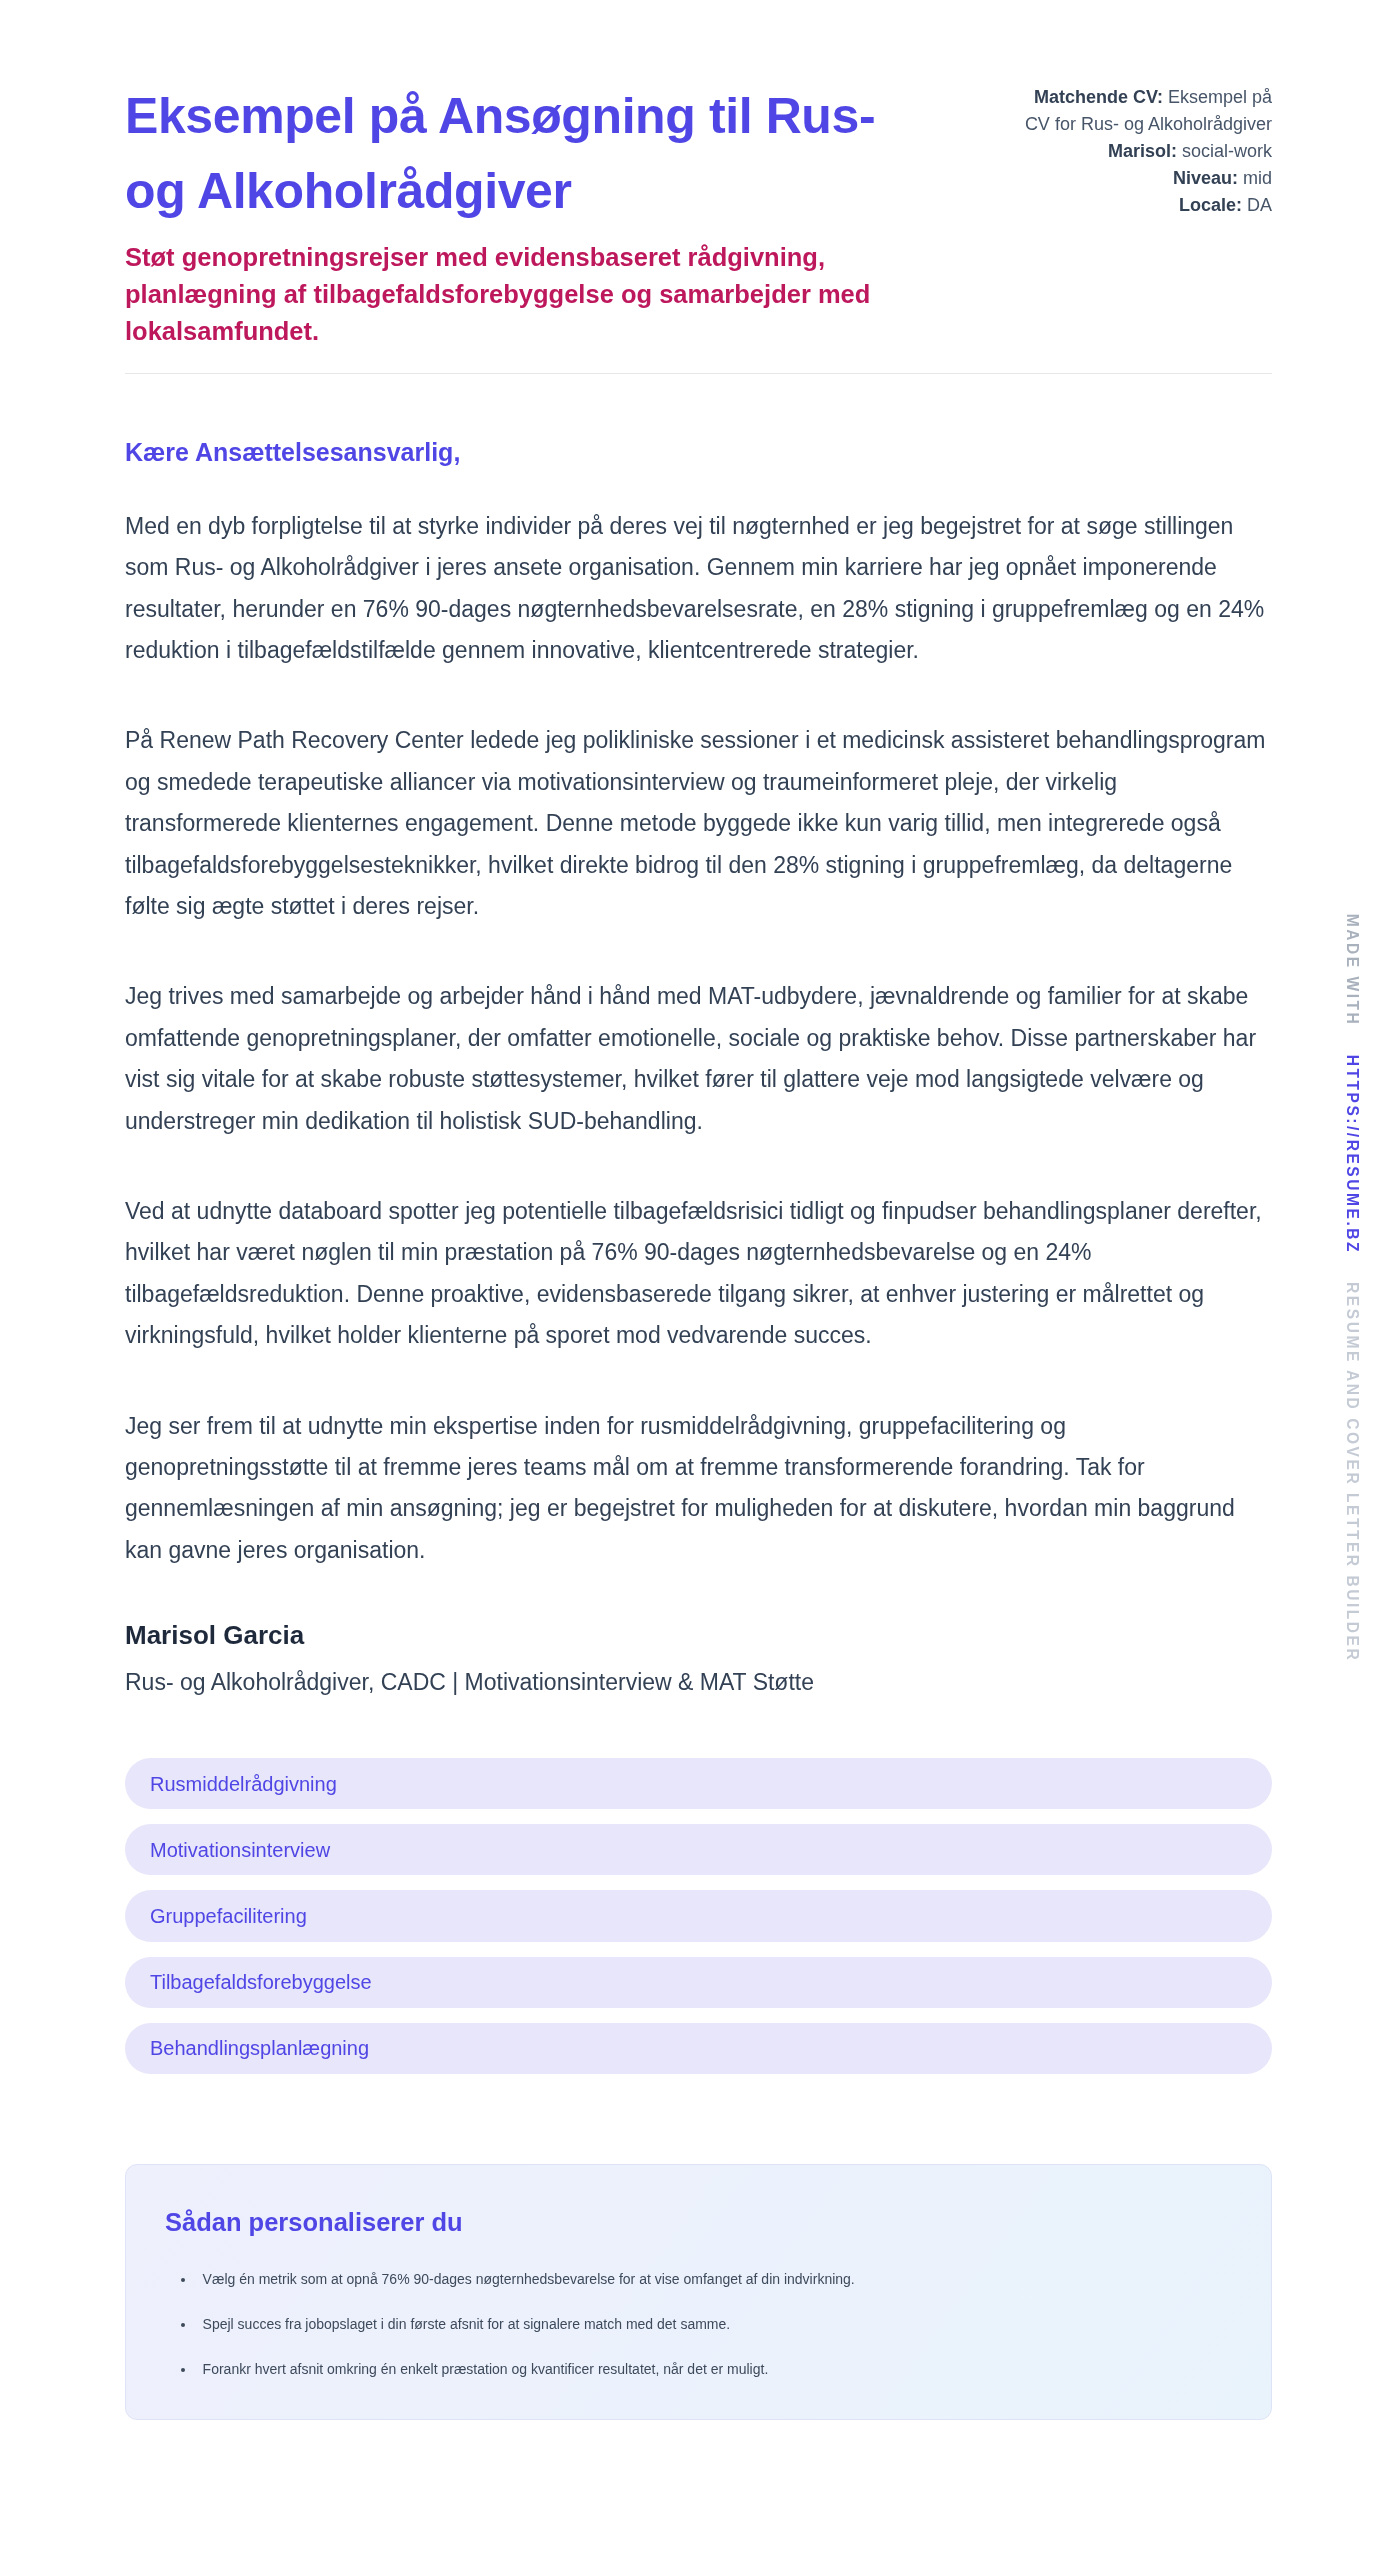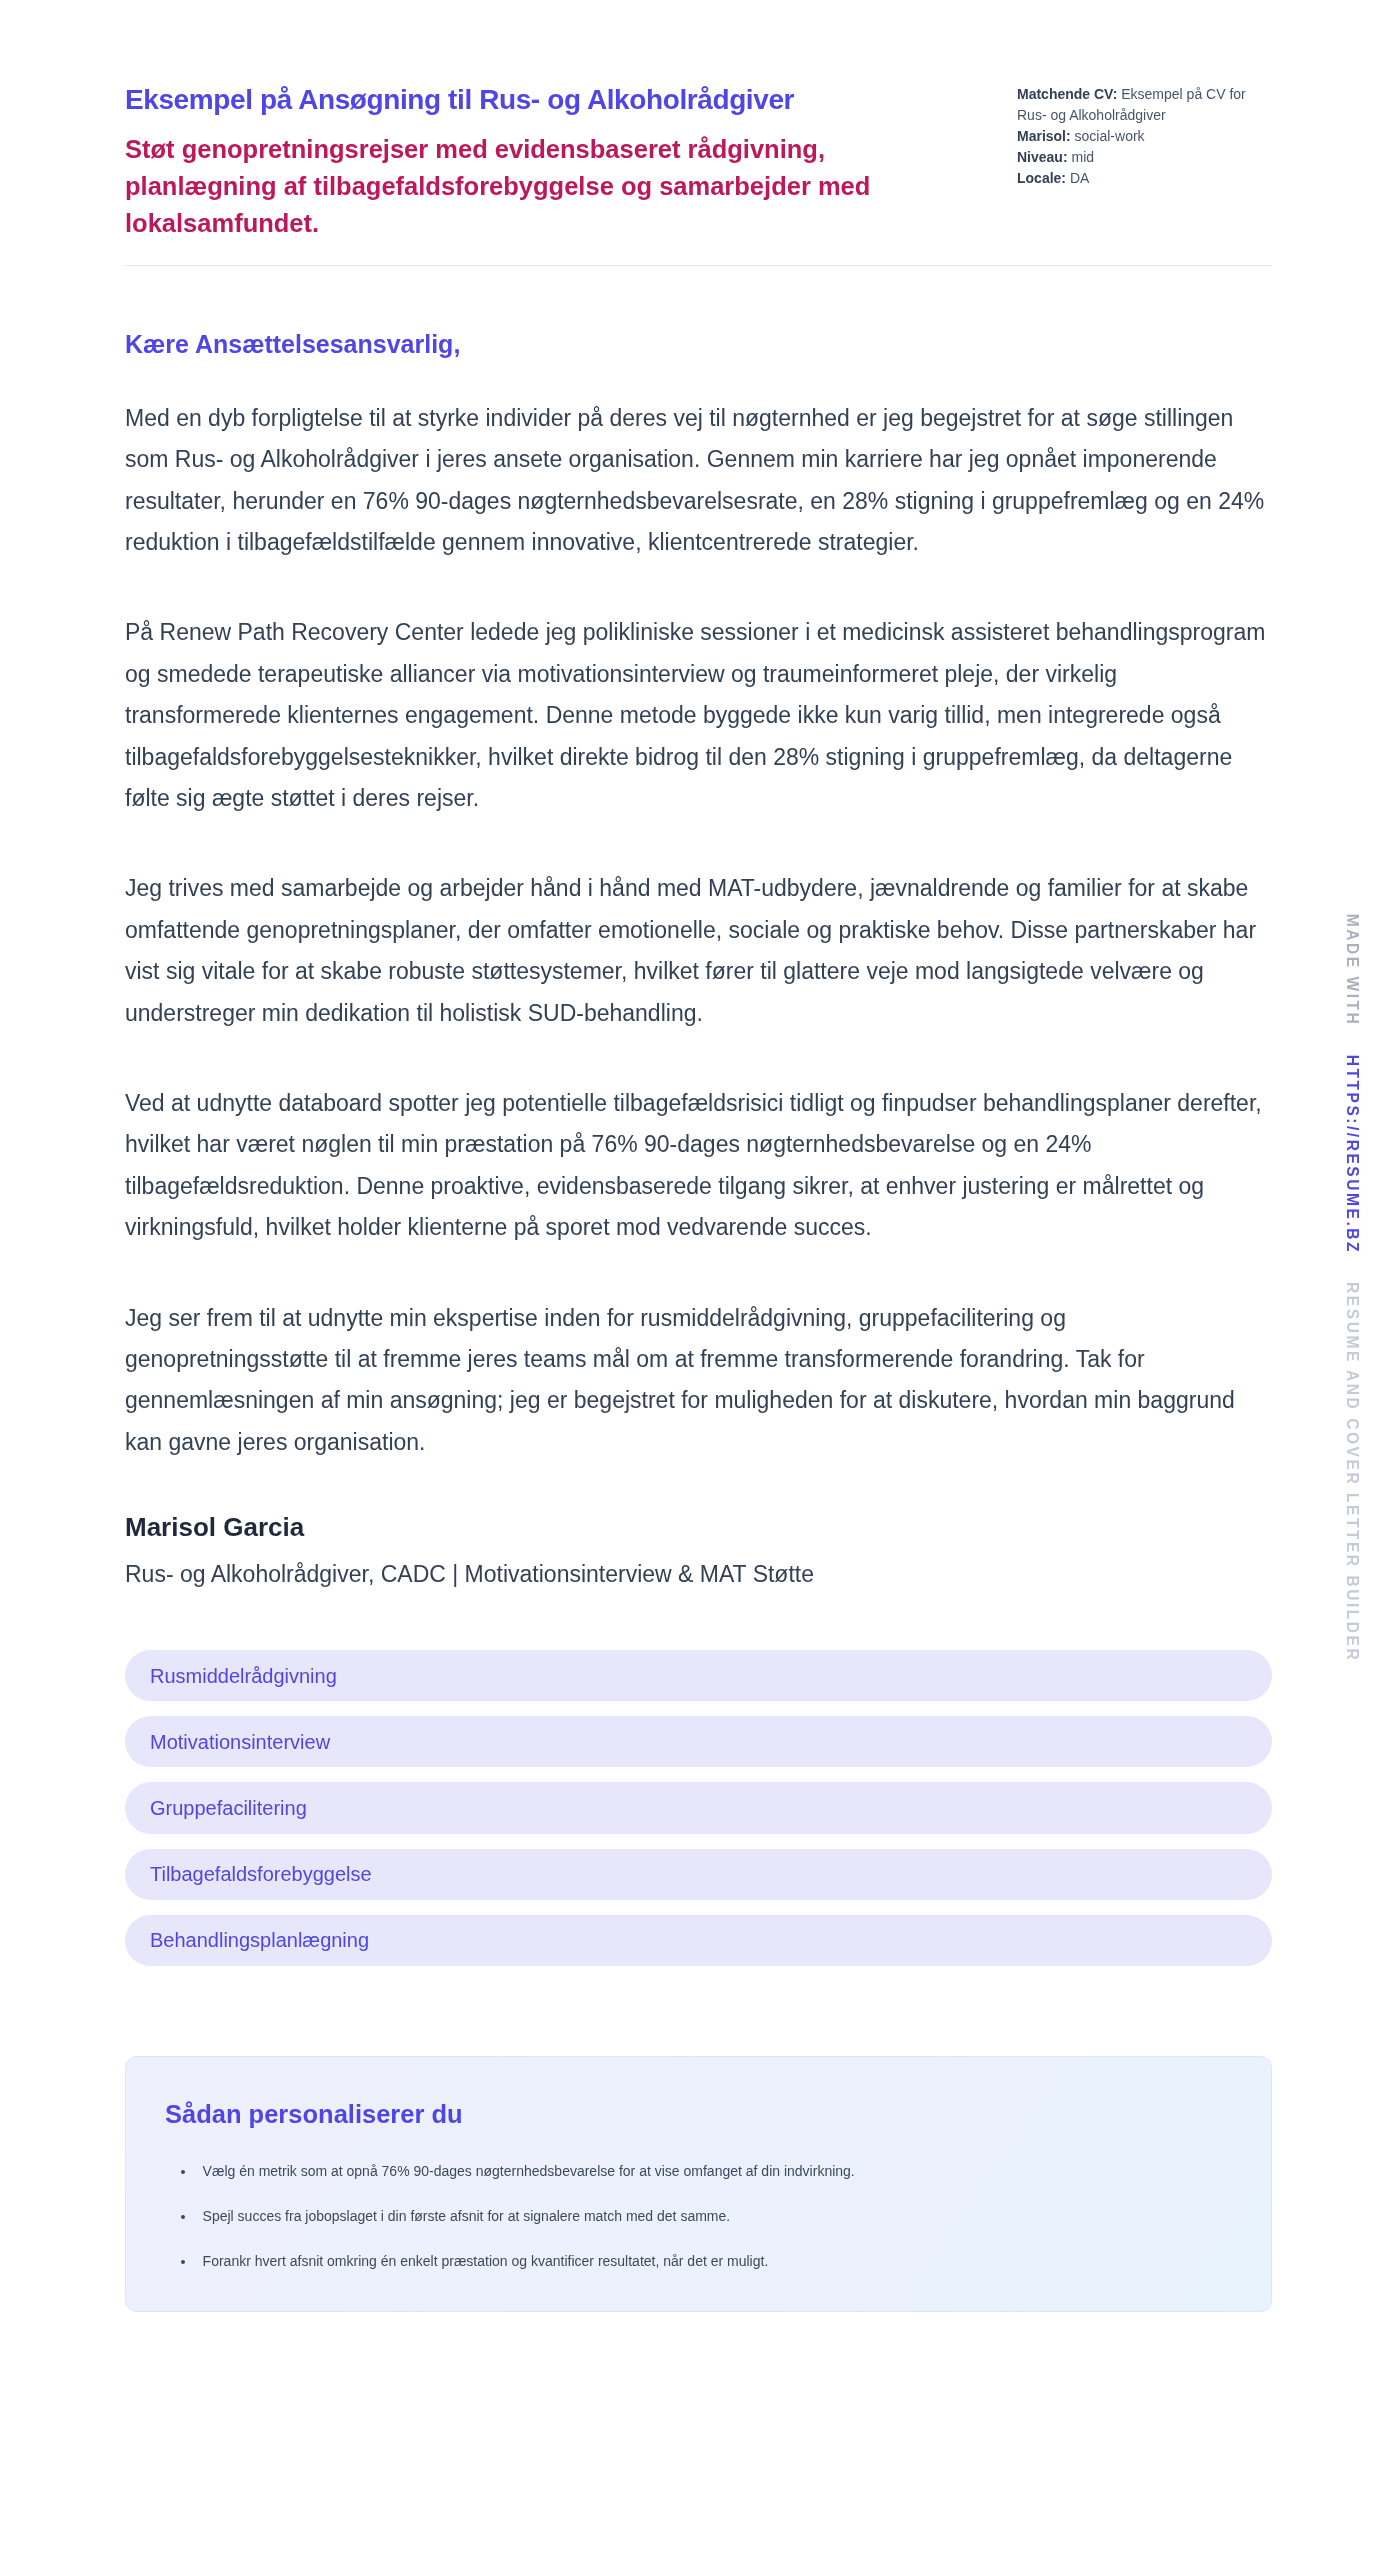--- a/index.html
+++ b/index.html
@@ -20,36 +20,37 @@
 
   
   .header-row {
     display: flex;
     justify-content: space-between;
     align-items: flex-start;
   }
   .title-block { width: 822px; }
   .page-title {
     margin: 0;
-    font-size: 28px;
+    font-size: 50px;
     line-height: 1.5;
     font-weight: 700;
     color: #4f46e5;
     letter-spacing: -0.4px;
   }
   .page-subtitle {
     margin: 10px 0 0 0;
     font-size: 25.5px;
     line-height: 1.45;
     font-weight: 700;
     color: #be185d;
   }
   .meta-block {
     width: 255px;
-    font-size: 14px;
+    text-align: right;
+    font-size: 18px;
     line-height: 1.5;
     color: #475569;
     padding-top: 5px;
     flex-shrink: 0;
   }
   .meta-label { font-weight: 700; color: #334155; }
 
   .divider {
     border: none;
     border-top: 1.6px solid #e5e7eb;

